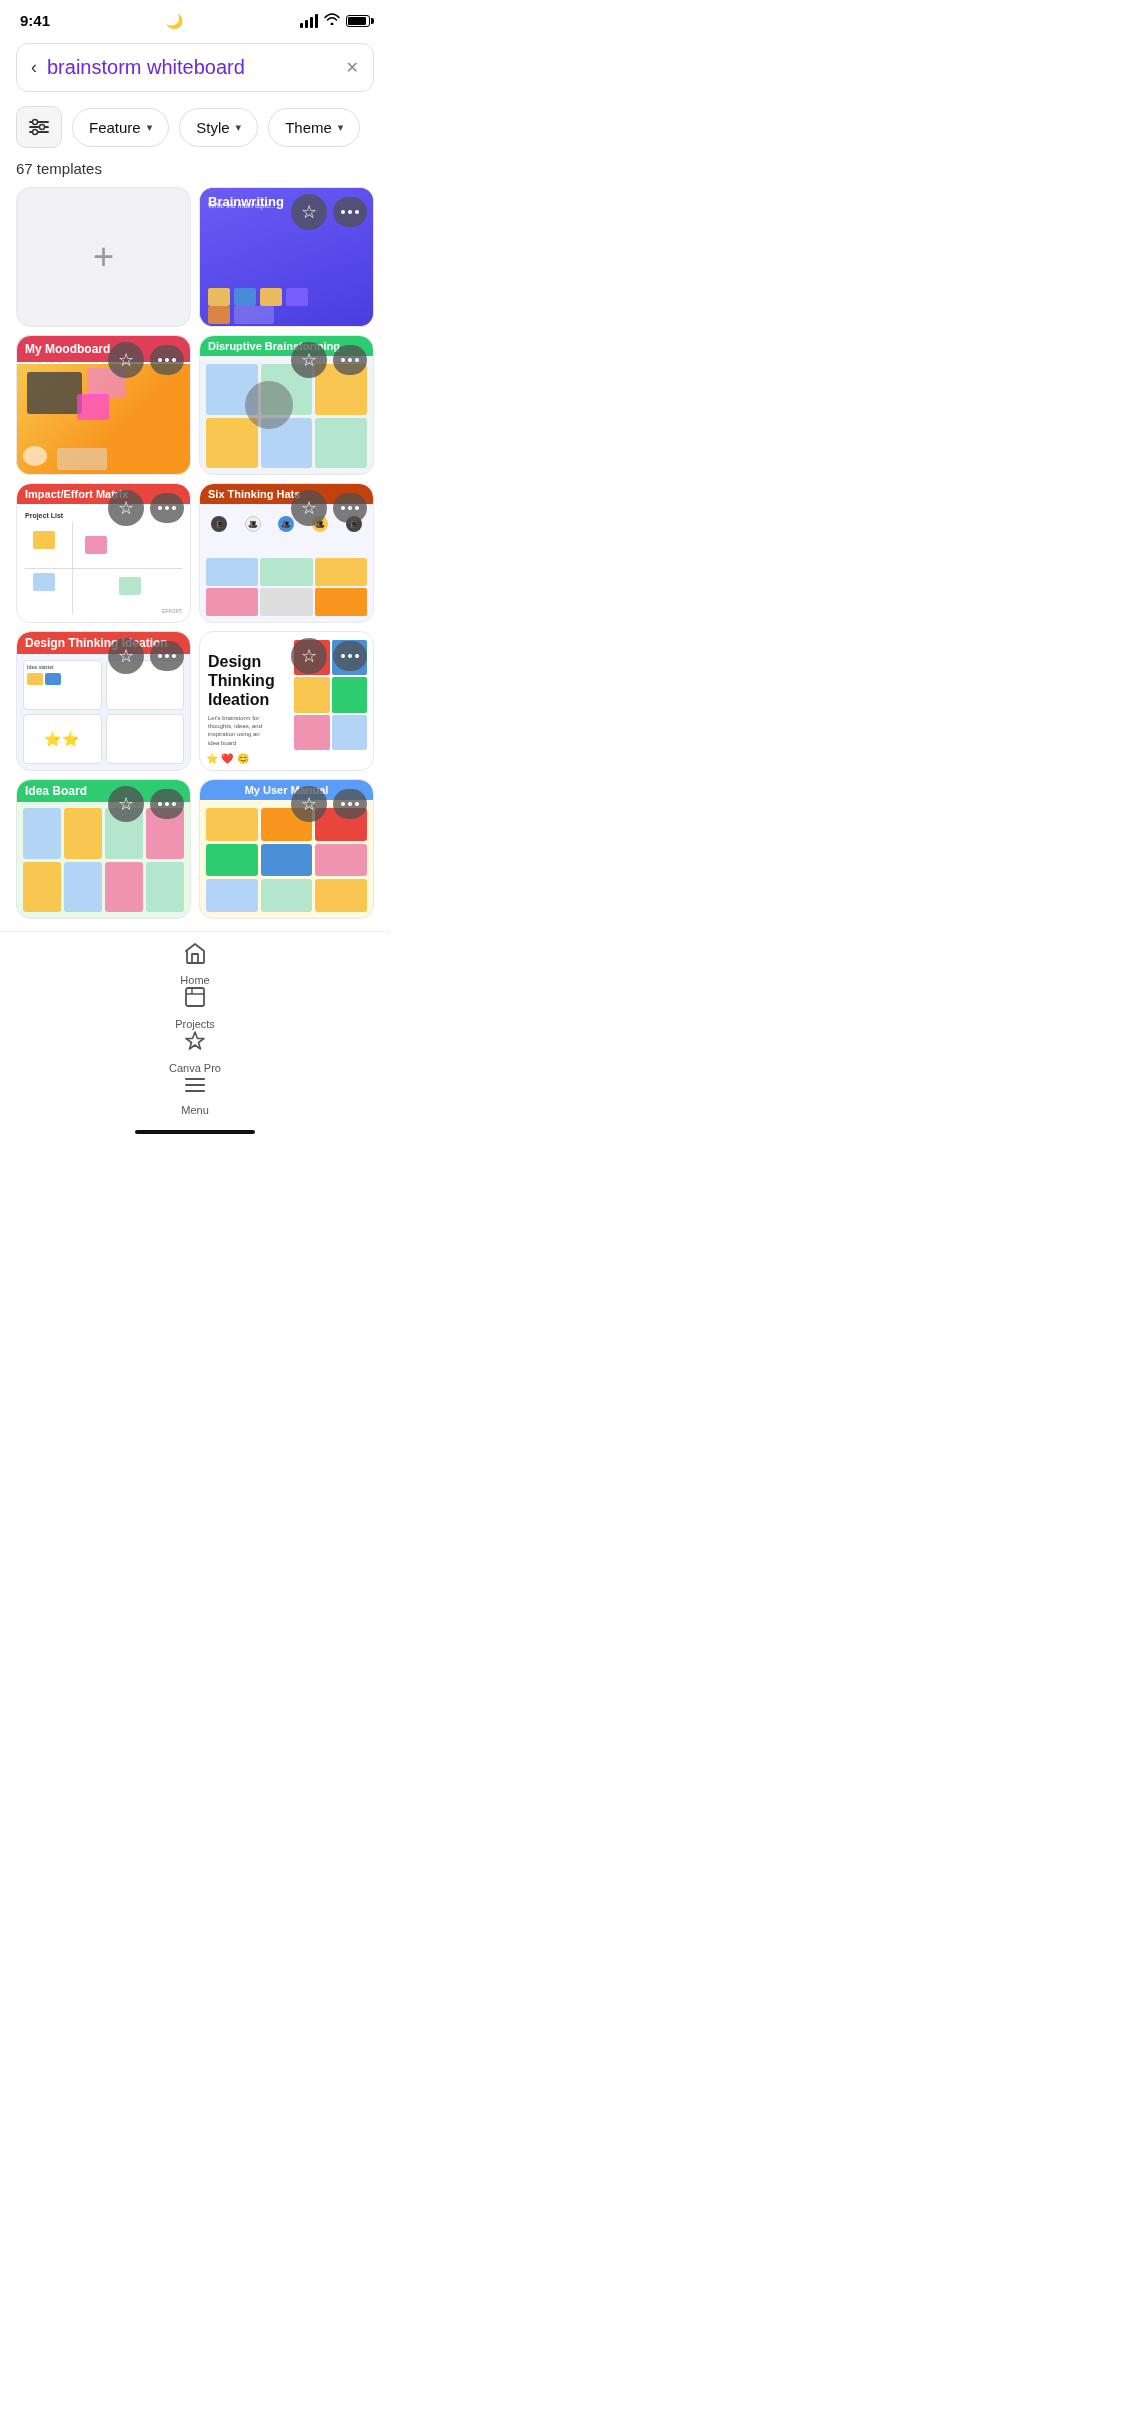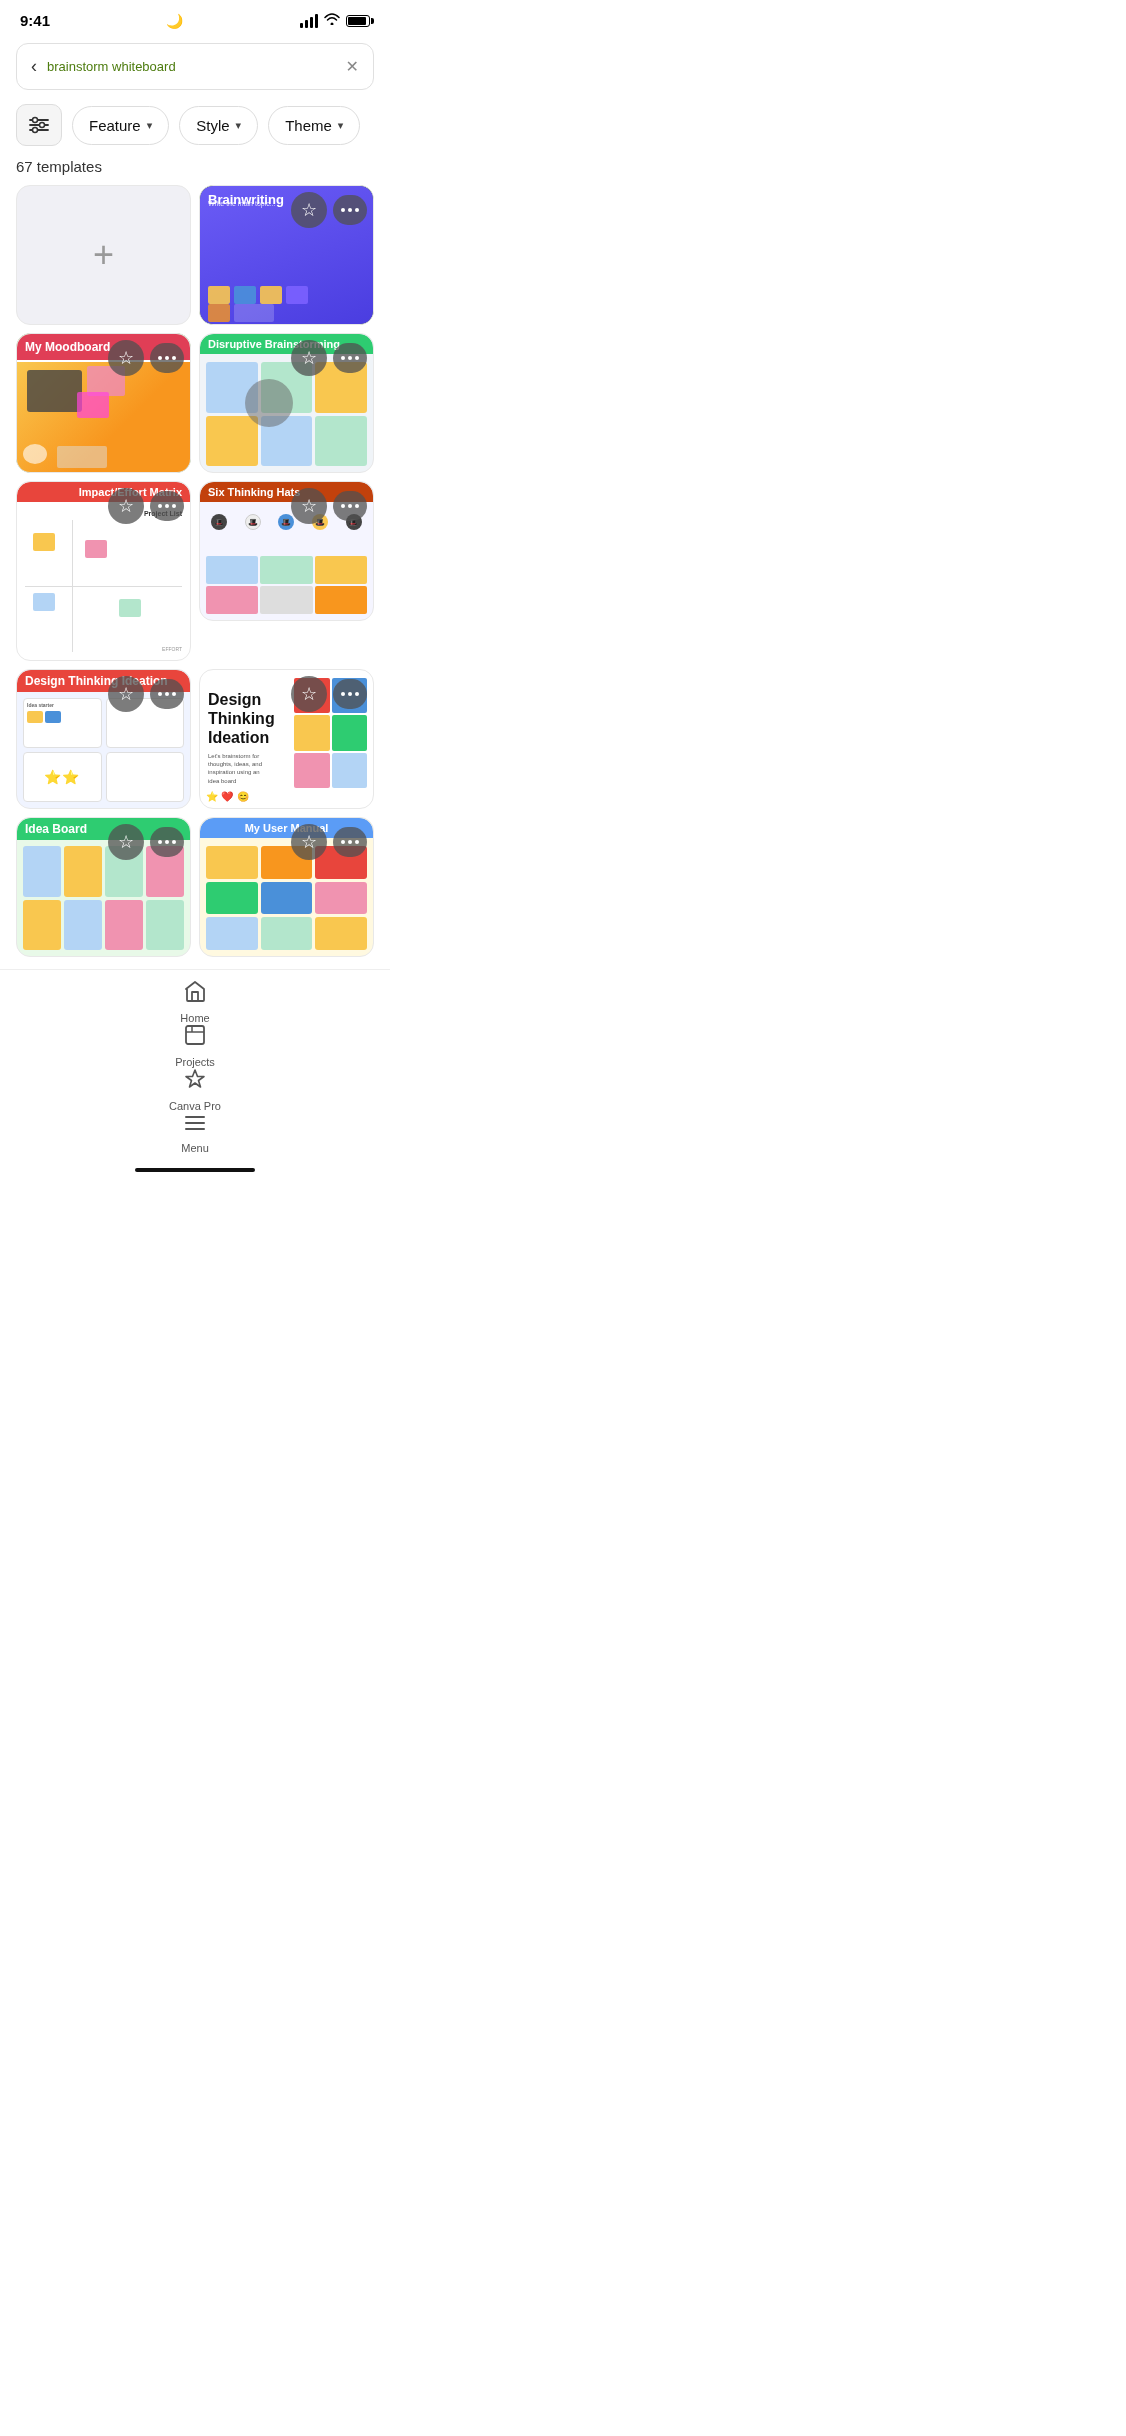--- a/index.html
+++ b/index.html
@@ -70,22 +70,22 @@
       padding: 12px 14px;
       gap: 10px;
     }
     .search-back {
       font-size: 18px;
       color: #333;
       cursor: pointer;
     }
     .search-input-text {
       flex: 1;
-      font-size: 13px;
-      color: #4d7c0f;
+      font-size: 20px;
+      color: #6d28d9;
     }
     .search-clear {
       font-size: 16px;
       color: #888;
       cursor: pointer;
     }
 
     
     .filter-row {
       display: flex;
@@ -377,21 +377,21 @@
       <div class="more-btn">
         <div class="dot"></div>
           <div class="dot"></div>
           <div class="dot"></div>
       </div>
     </div>
 
     <div style="position:absolute;top:50%;left:40%;transform:translate(-50%,-50%);width:48px;height:48px;background:rgba(100,100,100,0.5);border-radius:50%;pointer-events:none;"></div>
   </div>
 
-  <div class="template-card" style="height:180px;overflow:hidden;background:#fff;text-align:right;">
+  <div class="template-card" style="height:140px;overflow:hidden;background:#fff;">
     <div style="position:absolute;inset:0;">
       <div style="position:absolute;top:28px;left:8px;right:8px;bottom:4px;">
         <div style="font-size:7px;font-weight:600;color:#333;margin-bottom:3px;">Project List</div>
         <div style="position:relative;width:100%;height:calc(100% - 14px);">
 
           <div style="position:absolute;top:0;bottom:0;left:30%;width:1px;background:#ddd;"></div>
           <div style="position:absolute;left:0;right:0;top:50%;height:1px;background:#ddd;"></div>
 
           <div style="position:absolute;top:10%;left:5%;width:22px;height:18px;background:#f9c74f;border-radius:2px;"></div>
           <div style="position:absolute;top:55%;left:5%;width:22px;height:18px;background:#b3d4f5;border-radius:2px;"></div>

